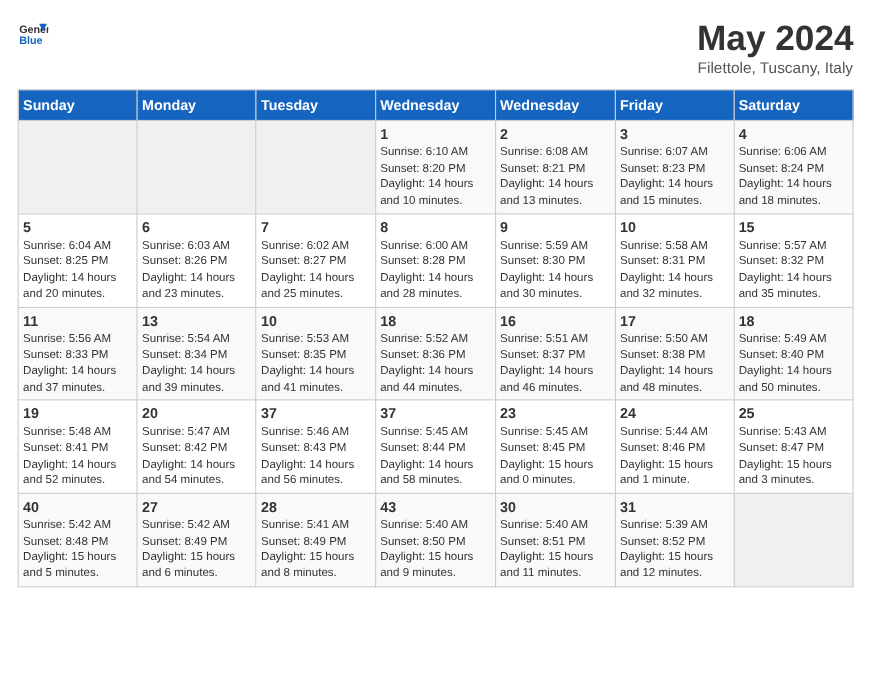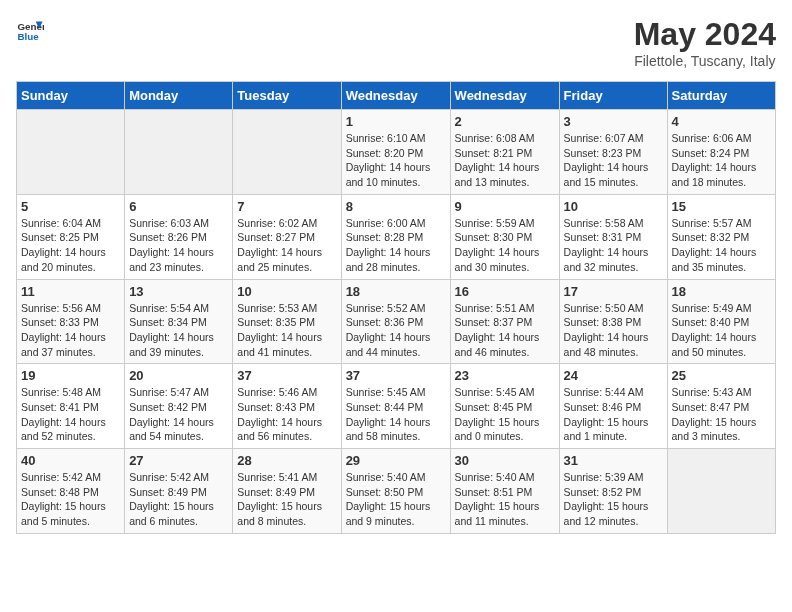--- a/index.html
+++ b/index.html
@@ -226,21 +226,21 @@
         </td>
         <td>
           <div class="cell-day">27</div>
           <div class="cell-info">Sunrise: 5:42 AM<br>Sunset: 8:49 PM<br>Daylight: 15 hours<br>and 6 minutes.</div>
         </td>
         <td>
           <div class="cell-day">28</div>
           <div class="cell-info">Sunrise: 5:41 AM<br>Sunset: 8:49 PM<br>Daylight: 15 hours<br>and 8 minutes.</div>
         </td>
         <td>
-          <div class="cell-day">29</div>
+          <div class="cell-day">43</div>
           <div class="cell-info">Sunrise: 5:40 AM<br>Sunset: 8:50 PM<br>Daylight: 15 hours<br>and 9 minutes.</div>
         </td>
         <td>
           <div class="cell-day">30</div>
           <div class="cell-info">Sunrise: 5:40 AM<br>Sunset: 8:51 PM<br>Daylight: 15 hours<br>and 11 minutes.</div>
         </td>
         <td>
           <div class="cell-day">31</div>
           <div class="cell-info">Sunrise: 5:39 AM<br>Sunset: 8:52 PM<br>Daylight: 15 hours<br>and 12 minutes.</div>
         </td>

